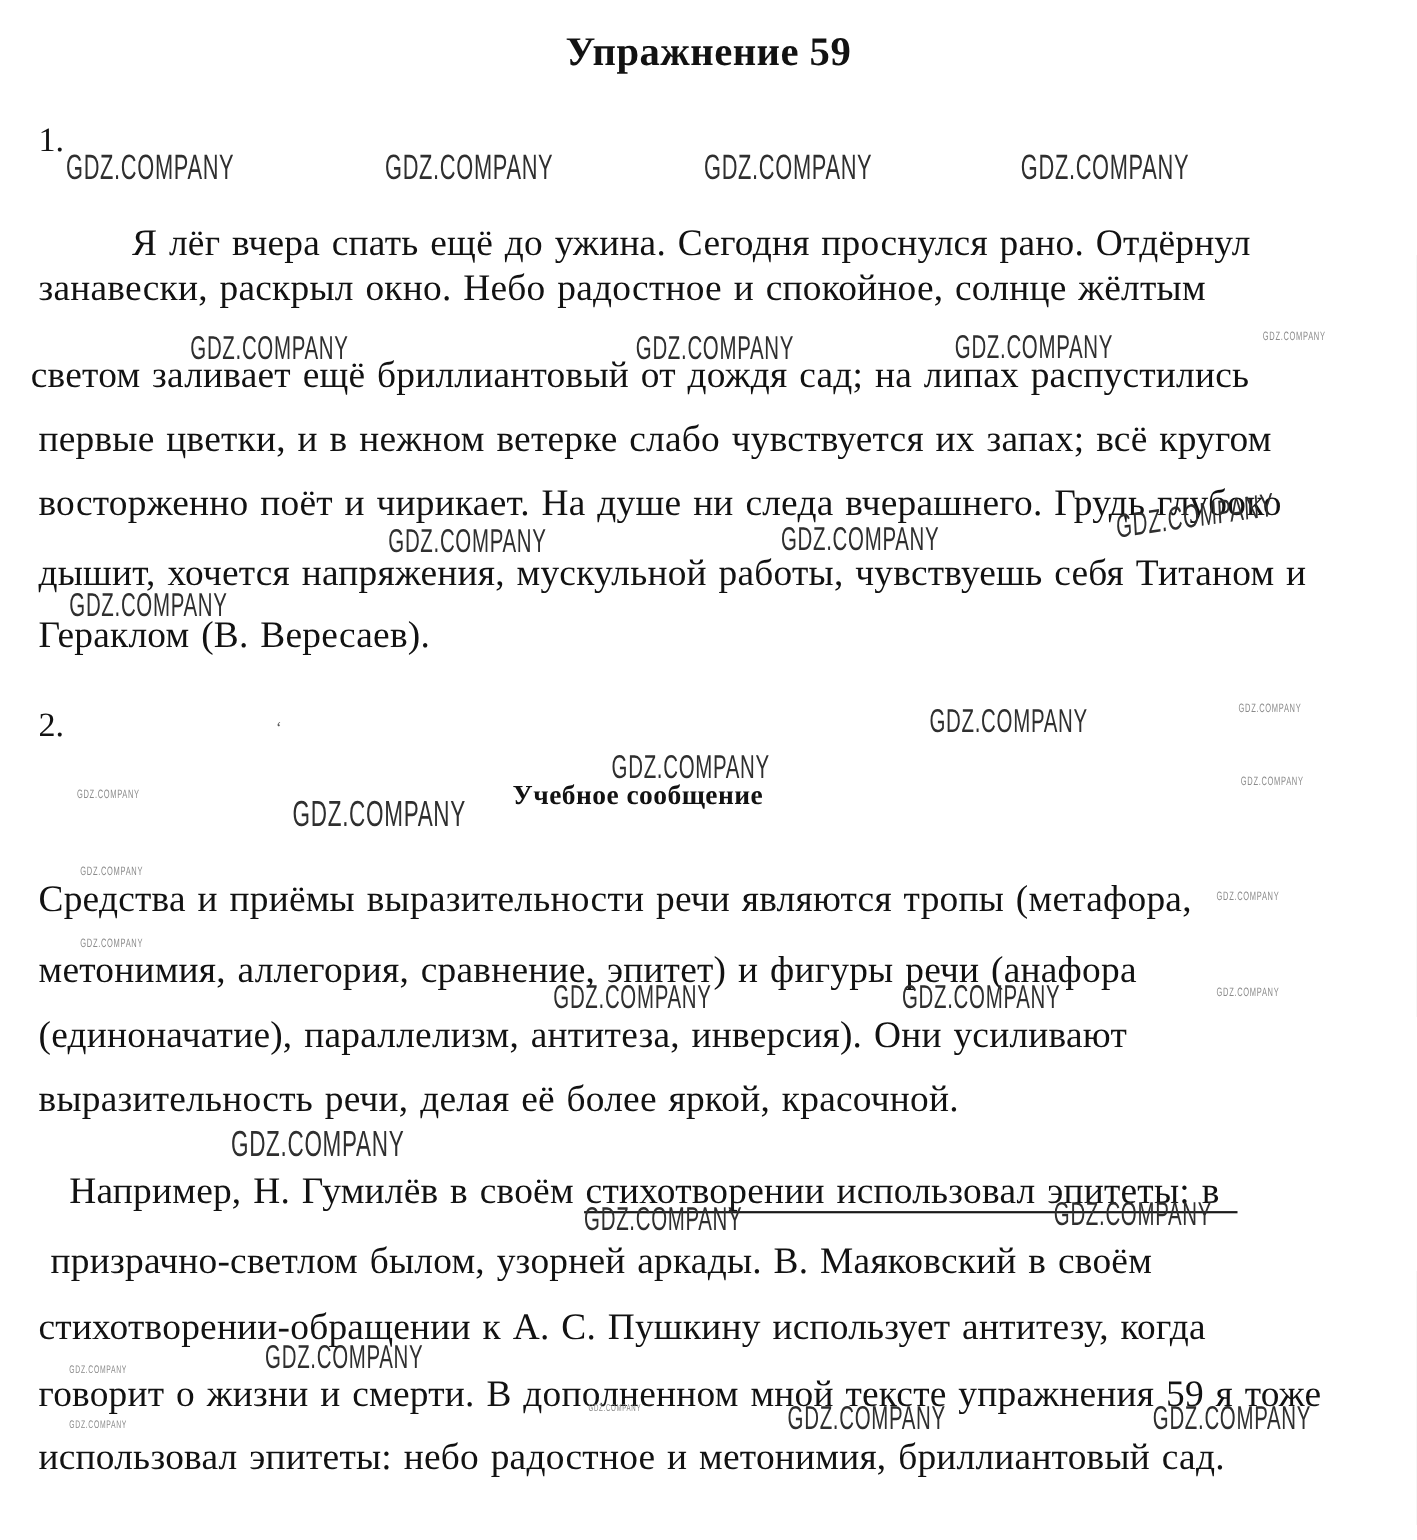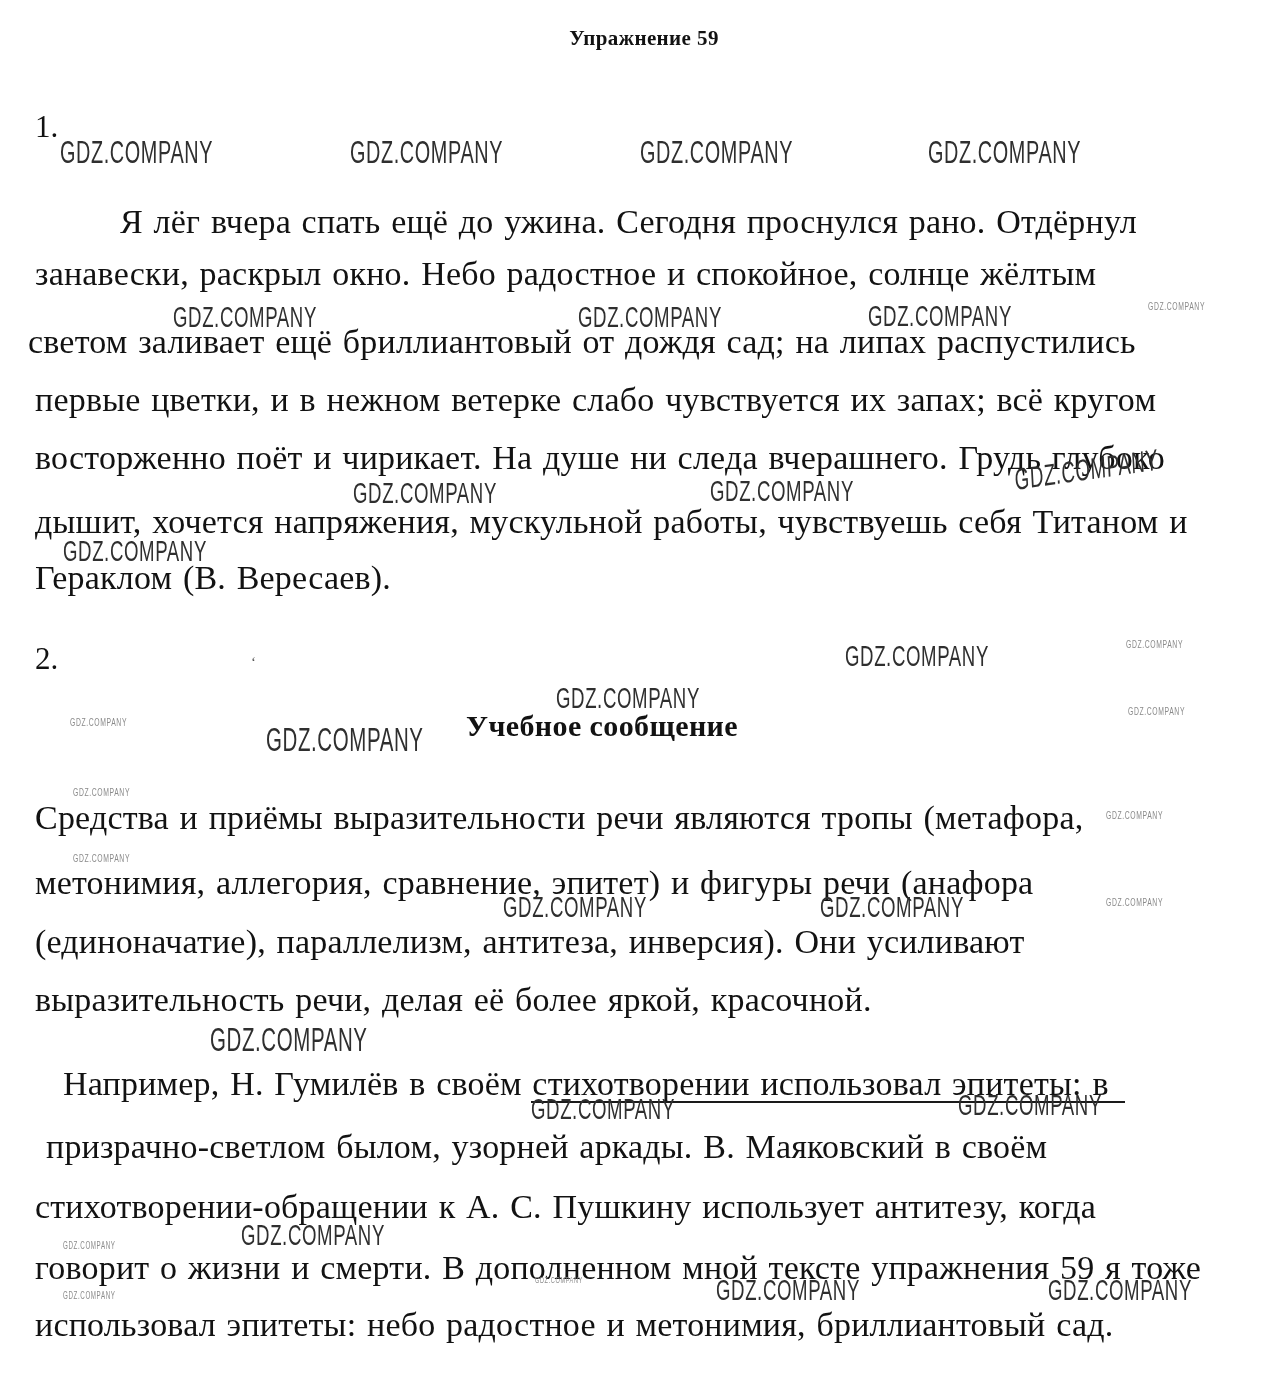--- a/index.html
+++ b/index.html
@@ -1,42 +1,42 @@
 <!DOCTYPE html>
 <html><head>
 <meta charset="utf-8">
 <style>
   html,body{margin:0;padding:0;background:#e8e8e8;}
   #page{position:relative;width:1288px;height:1400px;background:#ffffff;overflow:hidden;
         font-family:"Liberation Serif", serif;color:#121212;margin:0 auto;}
   .tl{position:absolute;font-size:34px;line-height:1;white-space:nowrap;
       letter-spacing:0.2px;word-spacing:2px;color:#121212;}
   .title{position:absolute;left:0;top:26px;width:100%;text-align:center;
-         font-size:21px;font-weight:bold;letter-spacing:0.4px;}
-  .subheading{position:absolute;font-size:30px;font-weight:bold;letter-spacing:0.4px;
+         font-size:37px;font-weight:bold;letter-spacing:0.4px;}
+  .subheading{position:absolute;font-size:25px;font-weight:bold;letter-spacing:0.4px;
               line-height:1;white-space:nowrap;}
   .num{position:absolute;font-size:31px;line-height:1;}
   .wm{position:absolute;font-family:"Liberation Sans", sans-serif;font-weight:400;
       line-height:1;white-space:nowrap;letter-spacing:1px;
       transform:scaleX(0.62);transform-origin:left top;}
   .underline-artifact{position:absolute;height:2px;background:#1a1a1a;}
   .stray{position:absolute;font-size:15px;color:#555;line-height:1;}
 </style>
 </head>
 <body>
 
 <div id="page">
 
   <div class="title">Упражнение 59</div>
 
   <div class="num" style="left:35px;top:111px;">1.</div>
 
   <div>
     <div class="tl" style="left:120px;top:205px;">Я лёг вчера спать ещё до ужина. Сегодня проснулся рано. Отдёрнул</div>
-    <div class="tl" style="left:35px;top:257px;text-align:right;">занавески, раскрыл окно. Небо радостное и спокойное, солнце жёлтым</div>
+    <div class="tl" style="left:35px;top:246px;text-align:right;">занавески, раскрыл окно. Небо радостное и спокойное, солнце жёлтым</div>
     <div class="tl" style="left:28px;top:325px;text-align:right;">светом заливает ещё бриллиантовый от дождя сад; на липах распустились</div>
     <div class="tl" style="left:35px;top:383px;">первые цветки, и в нежном ветерке слабо чувствуется их запах; всё кругом</div>
     <div class="tl" style="left:35px;top:441px;">восторженно поёт и чирикает. На душе ни следа вчерашнего. Грудь глубоко</div>
     <div class="tl" style="left:35px;top:505px;">дышит, хочется напряжения, мускульной работы, чувствуешь себя Титаном и</div>
     <div class="tl" style="left:35px;top:561px;">Гераклом (В. Вересаев).</div>
   </div>
 
   <div class="num" style="left:35px;top:643px;">2.</div>
   <div class="stray" style="left:251px;top:655px;">‘</div>
 

